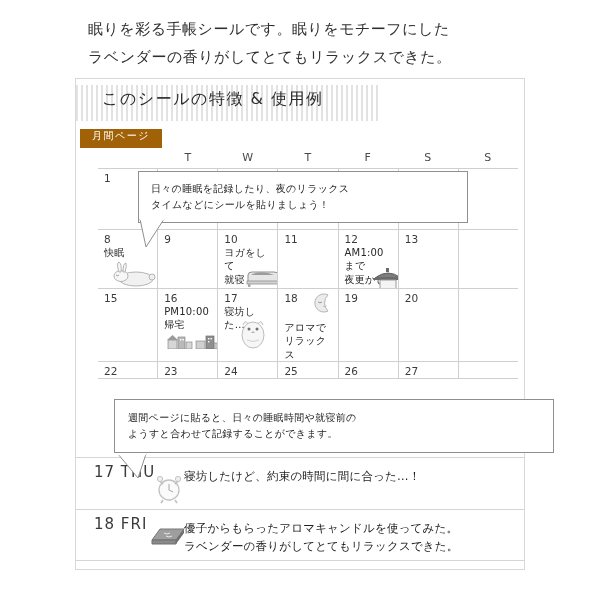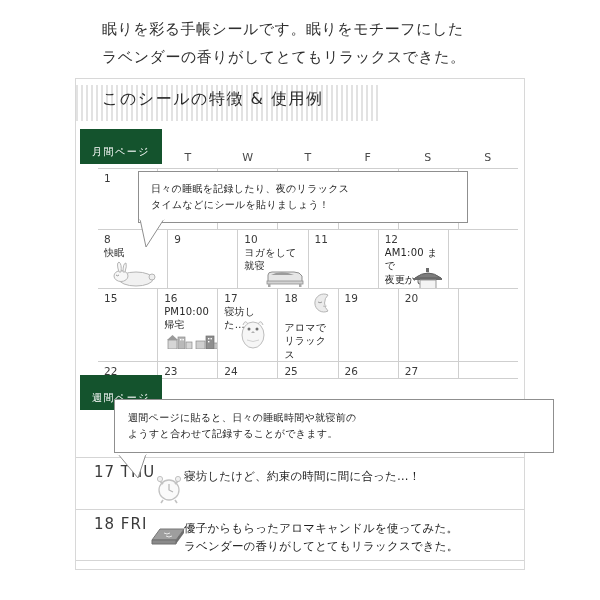--- a/index.html
+++ b/index.html
@@ -6,44 +6,44 @@
   body{
     width:600px;height:600px;
     background:#ffffff;
     font-family:"DejaVu Sans","Liberation Sans",sans-serif;
     color:#2b2b2b;
     overflow:hidden;
     position:relative;
   }
   .intro{
     position:absolute;left:88px;top:16px;width:440px;
-    font-size:15px;line-height:1.85;letter-spacing:.5px;color:#2f2f2f;margin-left:14px;
+    font-size:15px;line-height:1.85;letter-spacing:.5px;color:#2f2f2f;
   }
   .intro div{white-space:nowrap;}
 
   .panel{
     position:absolute;left:75px;top:78px;width:450px;height:492px;
     border:1px solid #d8d8d8;background:#fff;box-sizing:border-box;
   }
 
   
   .title-wrap{
     position:absolute;left:0;top:6px;width:305px;height:36px;
     background:repeating-linear-gradient(90deg,#e2e2e2 0 2px,#ffffff 2px 5px);
   }
   .title-text{
     position:absolute;left:14px;top:10px;
     font-size:16px;letter-spacing:1.5px;color:#2b2b2b;white-space:nowrap;margin-left:12px;
   }
 
   
   .badge{
-    position:absolute;background:#14532d;color:#ffffff;
+    position:absolute;background:#a16207;color:#ffffff;
     font-size:10px;letter-spacing:1.5px;
-    padding:16px 12px 5px 12px;white-space:nowrap;
+    padding:0 12px 5px 12px;white-space:nowrap;
   }
   .badge-month{left:4px;top:50px;}
   .badge-week{left:4px;top:296px;}
 
   
   .cal{
     position:absolute;left:22px;top:72px;width:420px;
   }
   .cal-head{display:flex;border-bottom:1px solid #cfcfcf;}
   .cal-head div{
@@ -170,20 +170,23 @@
       <div class="cal-cell">
         <div class="daynum">12</div>
         <div class="note">AM1:00 まで</div>
         <div class="note" style="margin-top:0">夜更かし</div>
         <svg class="sticker" style="left:32px;top:38px;" width="34" height="26" viewBox="0 0 34 26">
           <path d="M4 10 Q17 0 30 10 Z" fill="#7d7d7d" stroke="#5f5f5f" stroke-width="1"></path>
           <rect x="15" y="0" width="3" height="4" fill="#6b6b6b"></rect>
           <rect x="3" y="10" width="28" height="2" fill="#6b6b6b"></rect>
           <path d="M9 12 L9 22 Q17 26 25 22 L25 12 Z" fill="#f4f4f4" stroke="#9a9a9a" stroke-width="1"></path>
         </svg>
+      </div>
+      <div class="cal-cell">
+        <div class="daynum">13</div>
       </div>
       <div class="cal-cell"></div>
     </div>
 
     <div class="cal-row r3">
       <div class="cal-cell">
         <div class="daynum">15</div>
       </div>
       <div class="cal-cell">
         <div class="daynum">16</div>
@@ -261,21 +264,20 @@
 
   <div class="bubble bubble-month">
     <p>日々の睡眠を記録したり、夜のリラックス</p>
     <p>タイムなどにシールを貼りましょう！</p>
   </div>
   <svg class="tail" style="left:60px;top:140px;" width="36" height="30" viewBox="0 0 36 30">
     <path d="M4 0 L28 0 L10 28 Z" fill="#ffffff" stroke="#8f8f8f" stroke-width="1"></path>
     <path d="M4 0 L28 0" stroke="#ffffff" stroke-width="2.5"></path>
   </svg>
 
-  <div class="badge badge-week">週間ページ</div>
 
   <div class="bubble bubble-week">
     <p>週間ページに貼ると、日々の睡眠時間や就寝前の</p>
     <p>ようすと合わせて記録することができます。</p>
   </div>
   <svg class="tail" style="left:40px;top:375px;" width="40" height="26" viewBox="0 0 40 26">
     <path d="M2 0 L30 0 L22 24 Z" fill="#ffffff" stroke="#8f8f8f" stroke-width="1"></path>
     <path d="M2 0 L30 0" stroke="#ffffff" stroke-width="2.5"></path>
   </svg>
 

